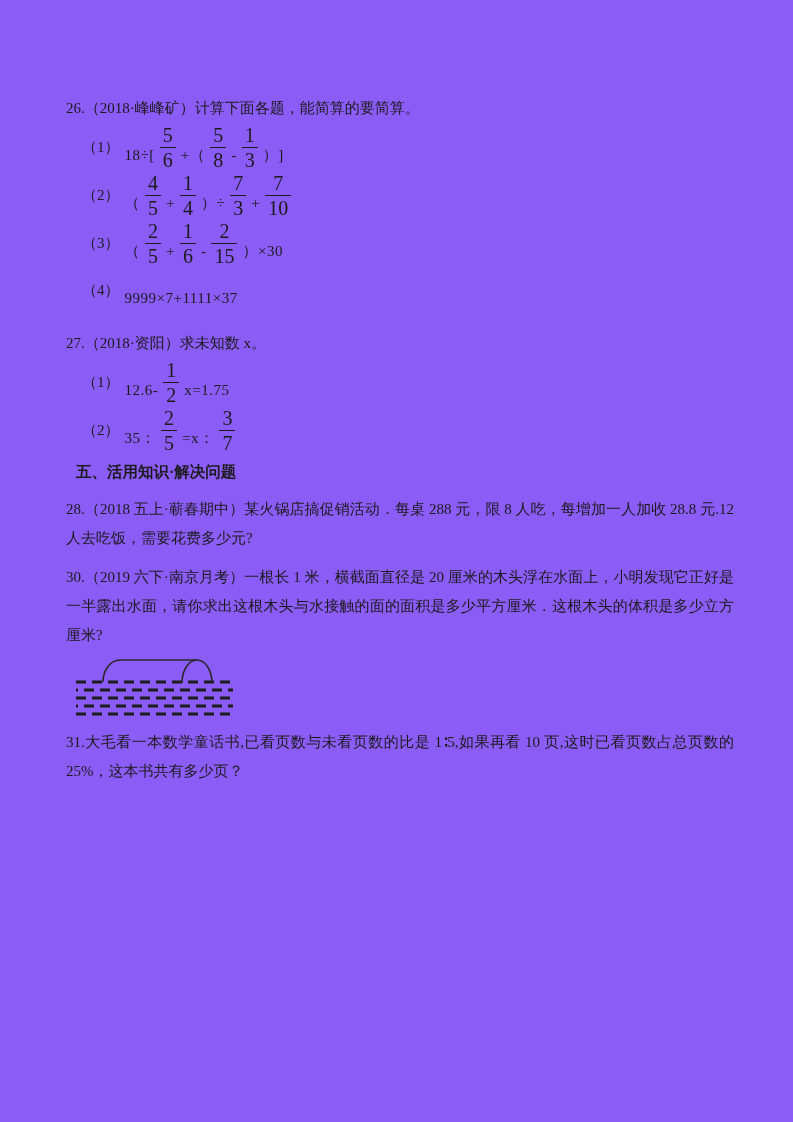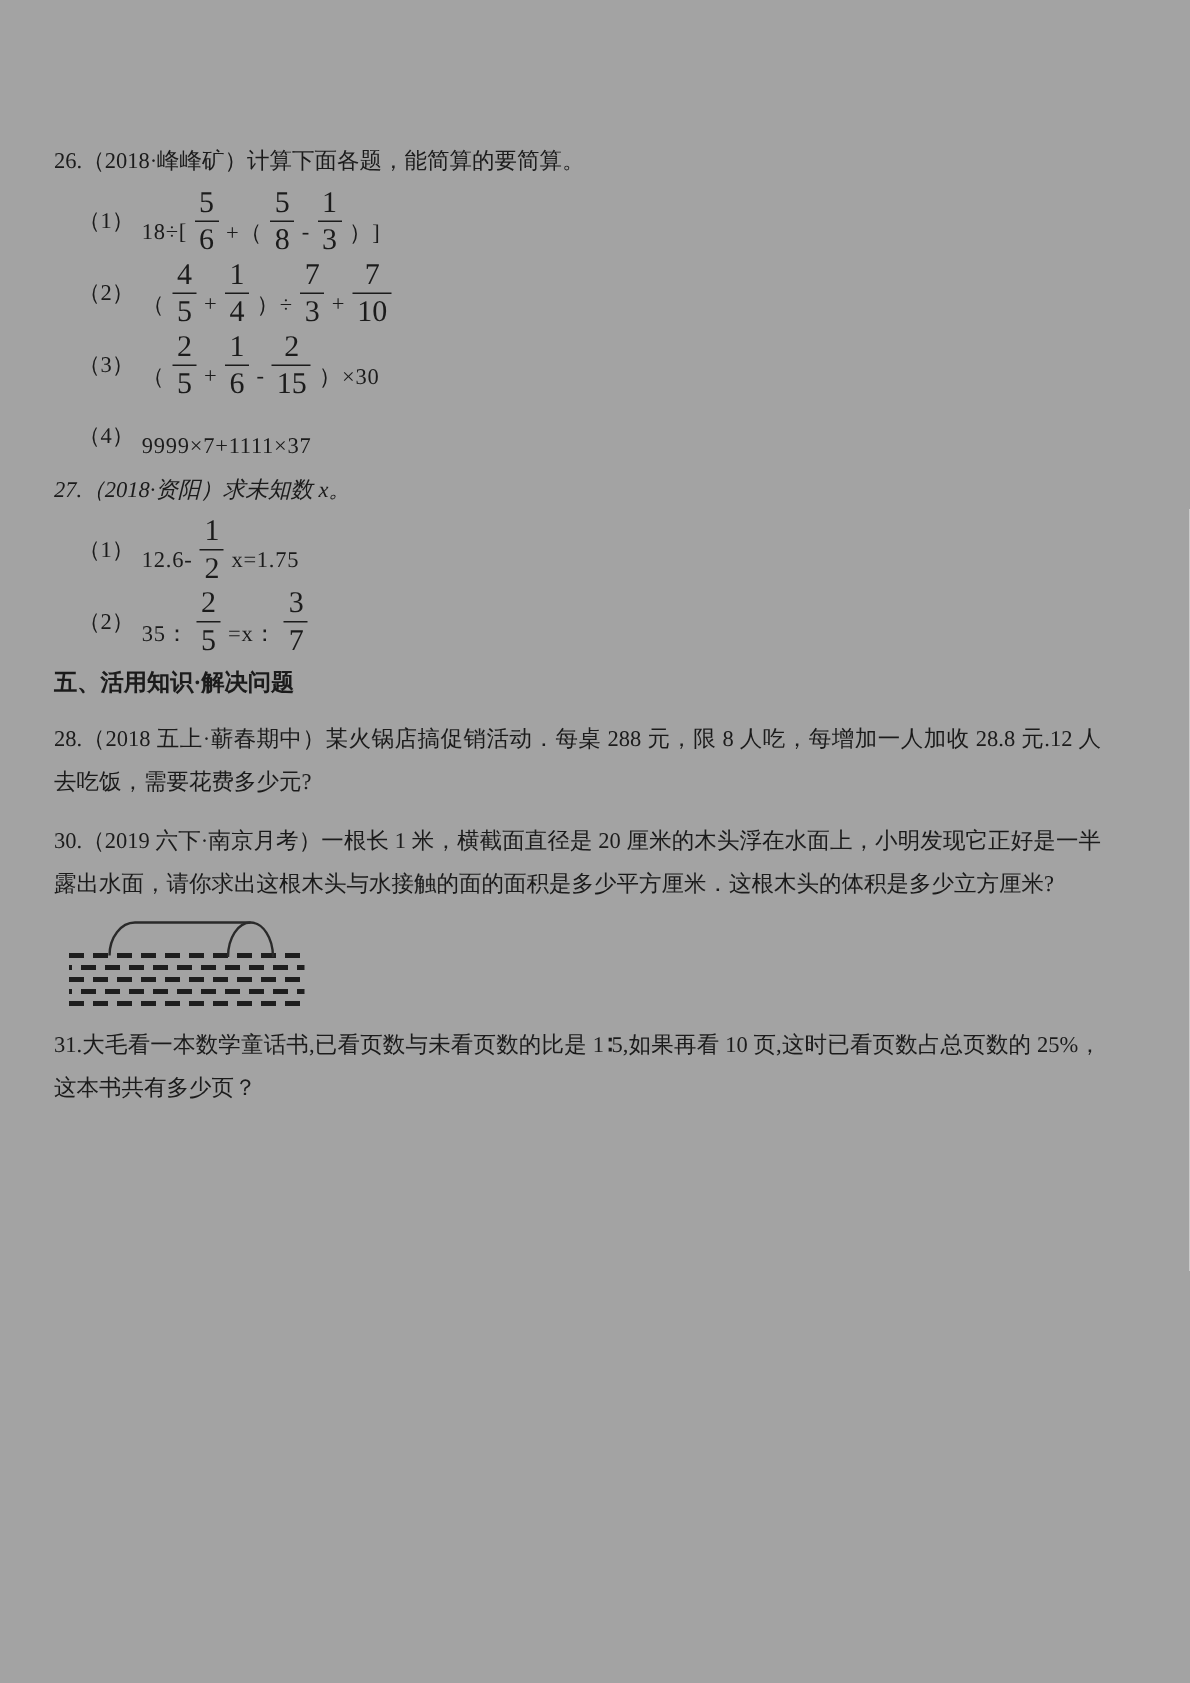--- a/index.html
+++ b/index.html
@@ -1,32 +1,32 @@
 <!DOCTYPE html>
 <html><head>
 <meta charset="utf-8">
 <title>worksheet</title>
 <style>
   html,body{margin:0;padding:0;background:#e9e9e9;}
   .page{
     position:relative;
     width:793px;height:1122px;
-    background:#a3a3a3;
+    background:#8b5cf6;
     font-family:"Liberation Serif","DejaVu Serif",serif;
     color:#1b1b1b;
     box-sizing:border-box;
-    padding:94px 59px 0 36px;
+    padding:94px 59px 0 66px;
     overflow:hidden;
   }
   .qheader{
     margin:0;
     font-size:15px;
     line-height:28px;
   }
-  .qheader.mt{margin-top:6px;font-style:italic;}
+  .qheader.mt{margin-top:22px;}
   .math-line{
     display:flex;
     align-items:center;
     margin:3px 0;
     min-height:38px;
     padding-left:16px;
     font-size:15px;
   }
   .item-label{margin-right:5px;white-space:pre;}
   .math{display:inline-flex;align-items:center;flex-wrap:nowrap;}
@@ -35,21 +35,21 @@
     display:inline-flex;
     flex-direction:column;
     align-items:center;
     margin:0 5px;
     font-size:20px;
     line-height:1;
   }
   .frac .num{padding:0 3px 2px;}
   .frac .den{border-top:1.4px solid #1b1b1b;padding:2px 3px 0;}
   .section-title{
-    margin:6px 0 10px;
+    margin:6px 10px 10px;
     font-size:15.5px;
     font-weight:bold;
     line-height:26px;
   }
   .prob{
     margin:10px 0 0;
     font-size:15px;
     line-height:29px;
     text-align:justify;
   }

